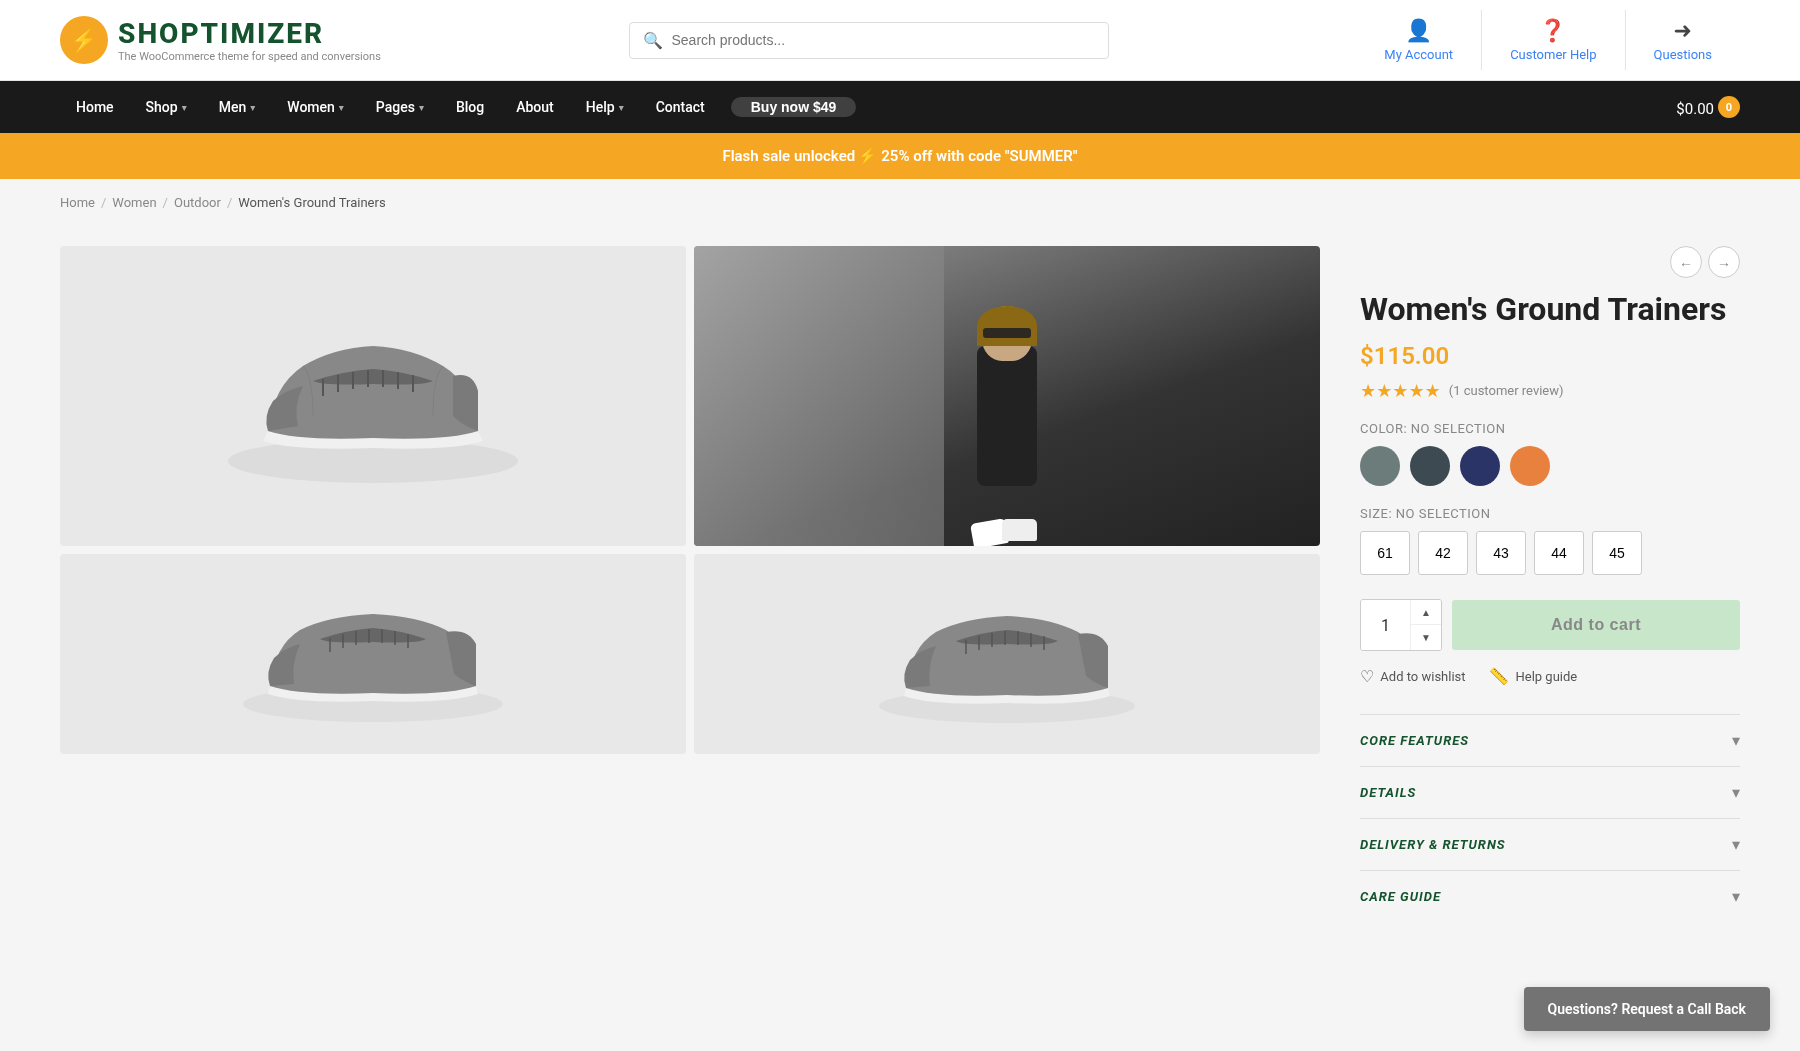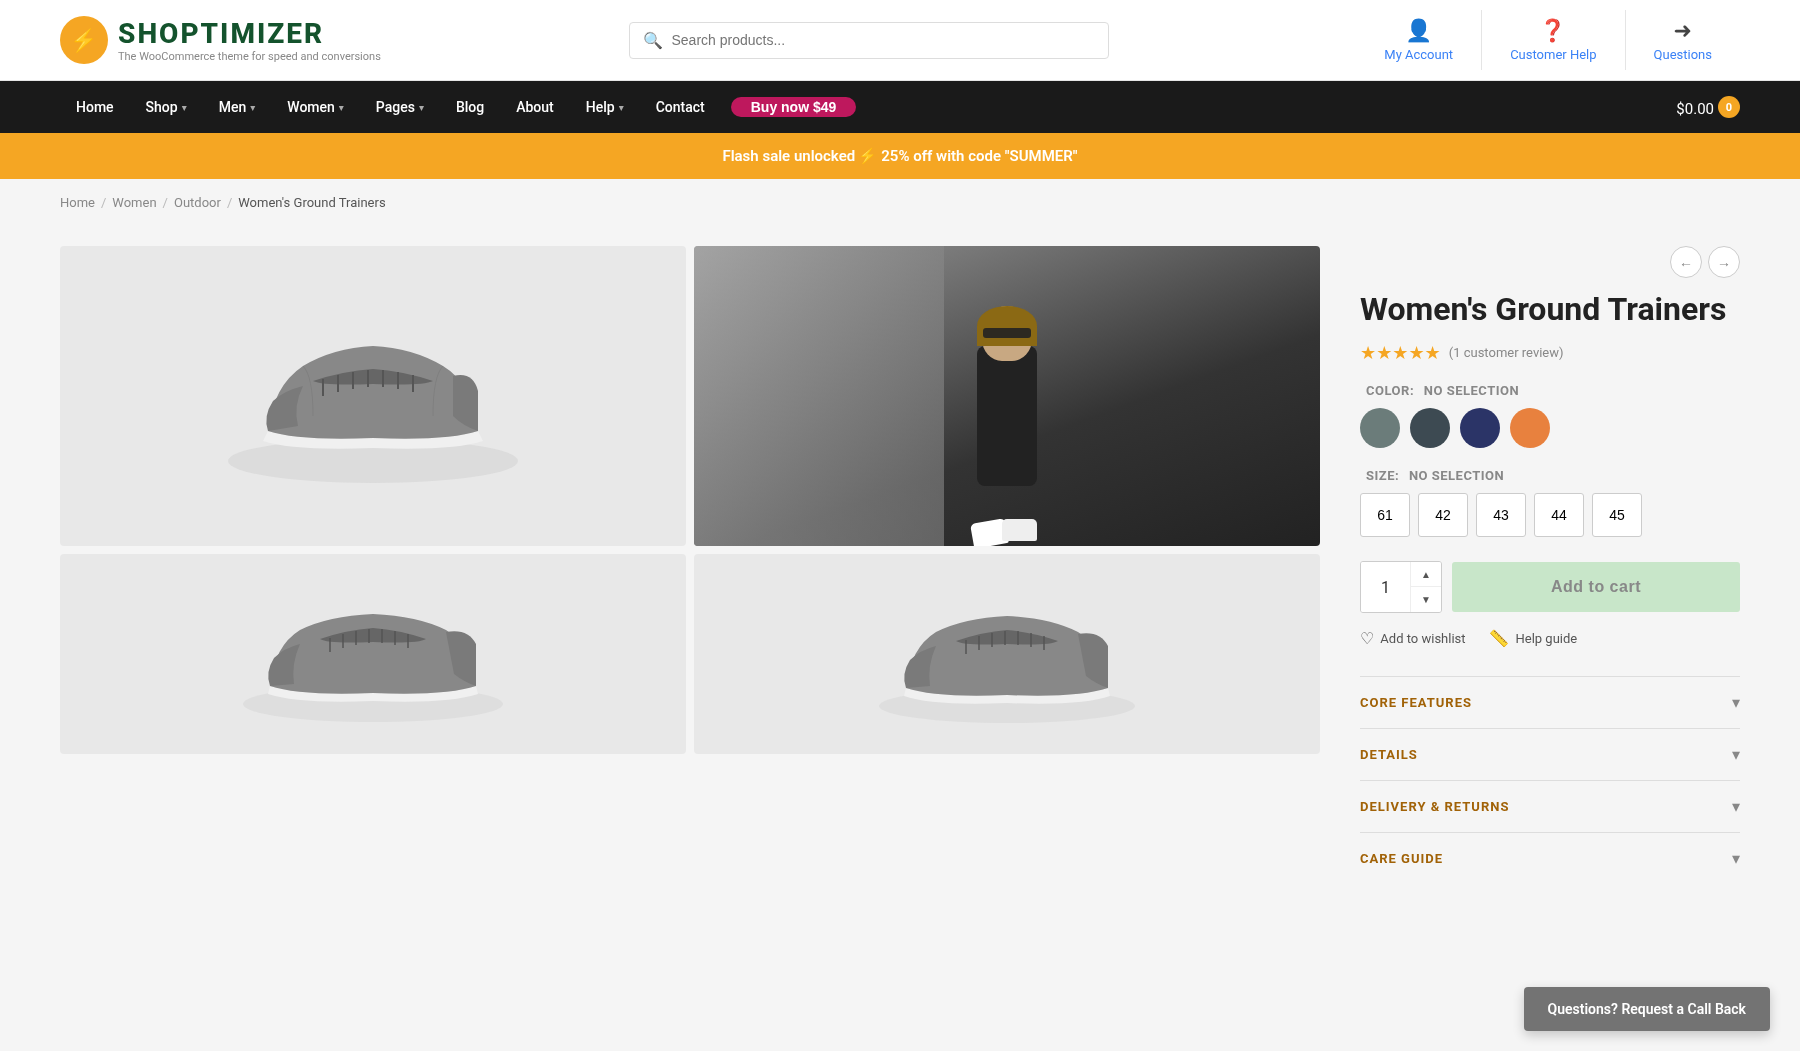--- a/index.html
+++ b/index.html
@@ -60,21 +60,21 @@
     }
     .nav-items { display: flex; align-items: center; gap: 0; }
     .nav-item {
       color: #fff; font-size: 14px; font-weight: 500;
       padding: 18px 16px;
       cursor: pointer; display: flex; align-items: center; gap: 4px;
       text-decoration: none;
     }
     .nav-chevron { font-size: 10px; color: #aaa; }
     .buy-btn {
-      background: #be185d; color: #fff; border: none;
+      background: #404040; color: #fff; border: none;
       padding: 2px 20px; border-radius: 20px;
       font-size: 14px; font-weight: 600; cursor: pointer;
       margin-left: 10px;
     }
     .cart-area { display: flex; align-items: flex-end; gap: 4px; color: #fff; font-size: 15px; cursor: pointer; }
     .cart-badge {
       background: #f5a623; color: #fff;
       border-radius: 50%; width: 22px; height: 22px;
       display: flex; align-items: center; justify-content: center;
       font-size: 11px; font-weight: 700;
@@ -150,21 +150,21 @@
     .product-rating {
       display: flex; align-items: center; gap: 8px; margin-bottom: 20px;
     }
     .stars { color: #f5a623; font-size: 18px; }
     .review-count { font-size: 13px; color: #888; }
 
     .option-label {
       font-size: 13px; font-weight: 700; color: #555;
       margin-bottom: 10px; text-transform: uppercase; letter-spacing: 0.5px;
     }
-    .option-label span { font-weight: 700; color: #888; margin-left: 6px; }
+    .option-label span { font-weight: 400; color: #888; }
 
     .color-swatches { display: flex; gap: 10px; margin-bottom: 20px; }
     .color-swatch {
       width: 40px; height: 40px; border-radius: 50%;
       border: 2px solid transparent; cursor: pointer;
       transition: border-color 0.2s;
     }
 
     .size-options { display: flex; gap: 8px; margin-bottom: 24px; flex-wrap: wrap; }
     .size-btn {
@@ -217,21 +217,21 @@
     .accordion-item {
       border-top: 1px solid #ddd;
       padding: 16px 0;
     }
     .accordion-header {
       display: flex; align-items: center; justify-content: space-between;
       cursor: pointer;
     }
     .accordion-title {
       font-size: 13px; font-weight: 700; letter-spacing: 1px;
-      text-transform: uppercase; color: #a16207;
+      text-transform: uppercase; color: #14532d; font-style: italic;
     }
     .accordion-chevron { color: #888; font-size: 16px; }
 
     
     .bottom-cta {
       position: fixed; bottom: 20px; right: 30px;
       background: #737373; color: #fff;
       padding: 14px 24px; border-radius: 4px;
       font-size: 14px; font-weight: 600; cursor: pointer;
       box-shadow: 0 4px 12px rgba(0,0,0,0.2);
@@ -417,20 +417,21 @@
 
   <div class="product-info">
 
     <div class="product-nav-arrows">
       <div class="nav-arrow">←</div>
       <div class="nav-arrow">→</div>
     </div>
 
     <h1 class="product-title">Women's Ground Trainers</h1>
 
+    <div class="product-price">$115.00</div>
 
     <div class="product-rating">
       <span class="stars">★★★★★</span>
       <span class="review-count">(1 customer review)</span>
     </div>
 
     <div class="option-label">
       <span>COLOR:</span>
       <span>No selection</span>
     </div>

